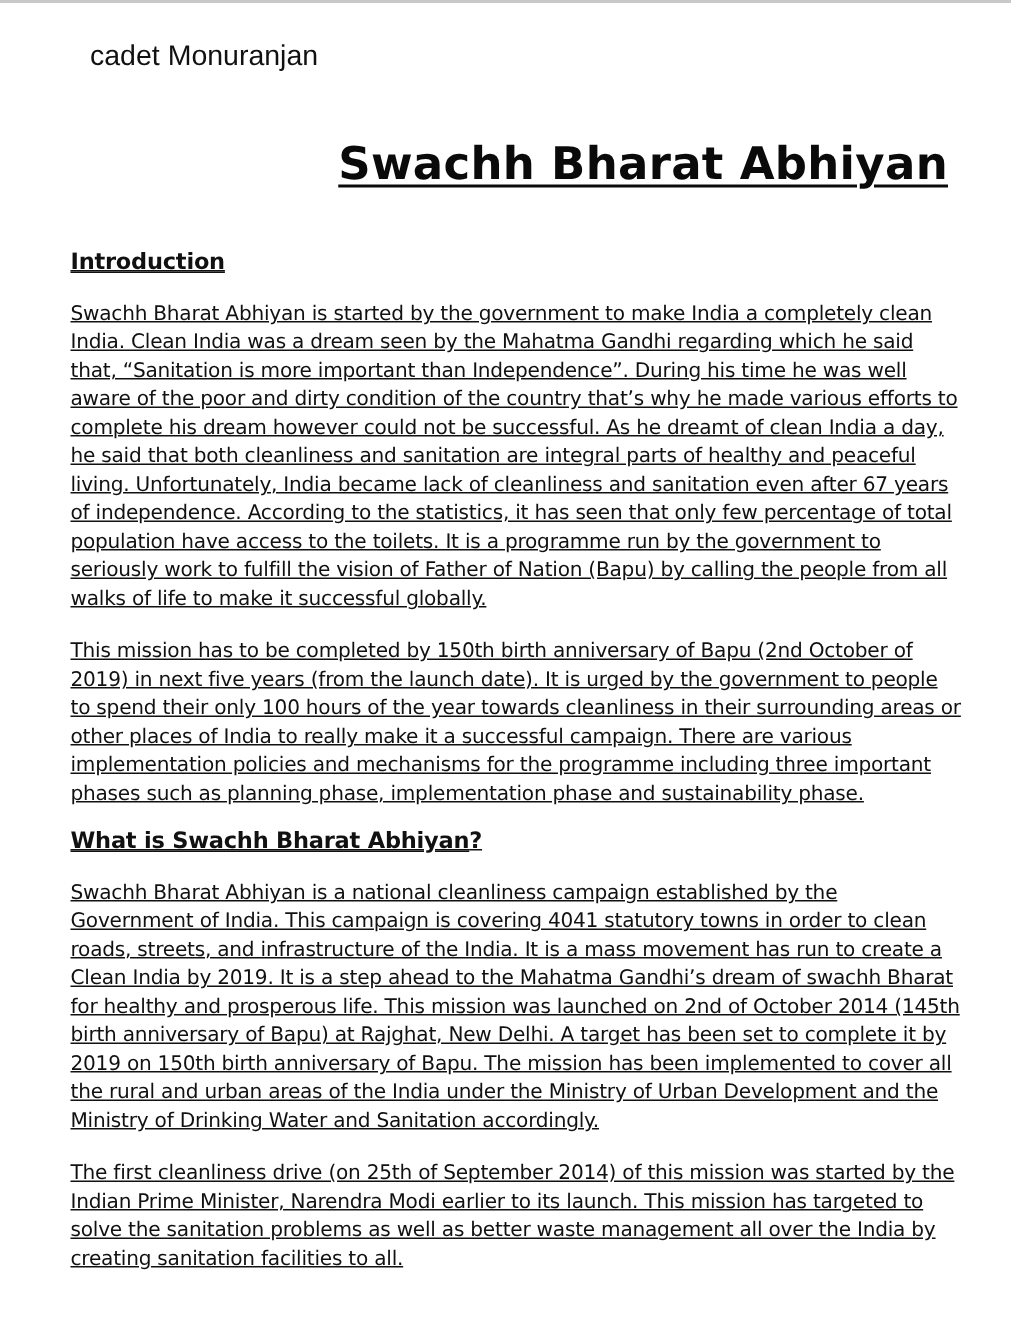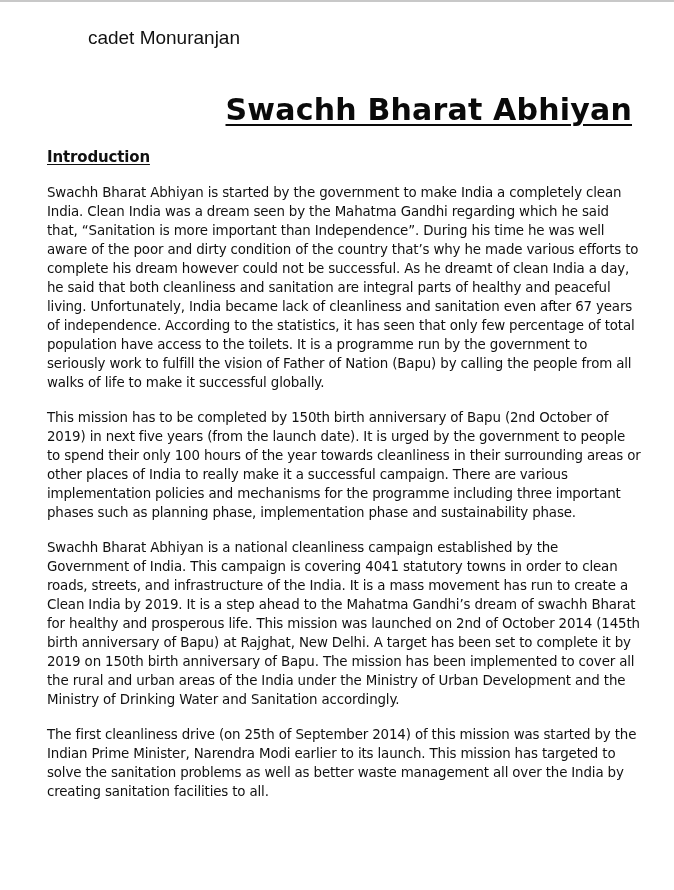--- a/index.html
+++ b/index.html
@@ -9,42 +9,43 @@
     border-top: 2px solid #c8c8c8;
     box-sizing: border-box;
     position: relative;
     color: #111;
   }
   .author {
     position: absolute; left: 60px; top: 24px;
     width: 180px;
     font-family: "Liberation Sans", sans-serif;
     font-size: 19px; line-height: 23px;
-    text-align: right;
+    text-align: left;
     color: #111;
   }
   .title {
     position: absolute; right: 42px; top: 90px;
     font-family: "DejaVu Sans", sans-serif;
     font-weight: bold;
     font-size: 30px;
     text-decoration: underline;
     text-decoration-thickness: 2px;
     text-underline-offset: 4px;
     margin: 0;
     color: #0a0a0a;
     letter-spacing: 0.2px;
     text-align: right;
   }
   .content {
-    position: absolute; left: 47px; top: 145px; width: 594px;
+    position: absolute; left: 47px; top: 162px; width: 594px;
     font-family: "DejaVu Sans", sans-serif;
     font-size: 13.4px;
     line-height: 19px;
     letter-spacing: -0.15px;
+    text-decoration: underline;
   }
   h2 {
     font-family: "DejaVu Sans", sans-serif;
     font-size: 15px; font-weight: bold;
     margin: 0 0 12px 0;
     line-height: 20px;
   }
   h2 .ul { text-decoration: underline; text-underline-offset: 2px; }
   p { margin: 16px 0 11px 0; }
   #h-intro { margin-top: 0; }
@@ -59,16 +60,17 @@
 
 <h1 class="title">Swachh Bharat Abhiyan</h1>
 
 <div class="content">
   <section>
     <h2 id="h-intro"><span class="ul">Introduction</span><span></span></h2>
     <p>Swachh Bharat Abhiyan is started by the government to make India a completely clean India. Clean India was a dream seen by the Mahatma Gandhi regarding which he said that, “Sanitation is more important than Independence”. During his time he was well aware of the poor and dirty condition of the country that’s why he made various efforts to complete his dream however could not be successful. As he dreamt of clean India a day, he said that both cleanliness and sanitation are integral parts of healthy and peaceful living. Unfortunately, India became lack of cleanliness and sanitation even after 67 years of independence. According to the statistics, it has seen that only few percentage of total population have access to the toilets. It is a programme run by the government to seriously work to fulfill the vision of Father of Nation (Bapu) by calling the people from all walks of life to make it successful globally.</p>
     <p>This mission has to be completed by 150th birth anniversary of Bapu (2nd October of 2019) in next five years (from the launch date). It is urged by the government to people to spend their only 100 hours of the year towards cleanliness in their surrounding areas or other places of India to really make it a successful campaign. There are various implementation policies and mechanisms for the programme including three important phases such as planning phase, implementation phase and sustainability phase.</p>
   </section>
   <section>
+    <h2 id="h-what"><span class="ul">What is Swachh Bharat Abhiyan</span><span>?</span></h2>
     <p>Swachh Bharat Abhiyan is a national cleanliness campaign established by the Government of India. This campaign is covering 4041 statutory towns in order to clean roads, streets, and infrastructure of the India. It is a mass movement has run to create a Clean India by 2019. It is a step ahead to the Mahatma Gandhi’s dream of swachh Bharat for healthy and prosperous life. This mission was launched on 2nd of October 2014 (145th birth anniversary of Bapu) at Rajghat, New Delhi. A target has been set to complete it by 2019 on 150th birth anniversary of Bapu. The mission has been implemented to cover all the rural and urban areas of the India under the Ministry of Urban Development and the Ministry of Drinking Water and Sanitation accordingly.</p>
     <p>The first cleanliness drive (on 25th of September 2014) of this mission was started by the Indian Prime Minister, Narendra Modi earlier to its launch. This mission has targeted to solve the sanitation problems as well as better waste management all over the India by creating sanitation facilities to all.</p>
   </section>
 </div>
 
 </body></html>

